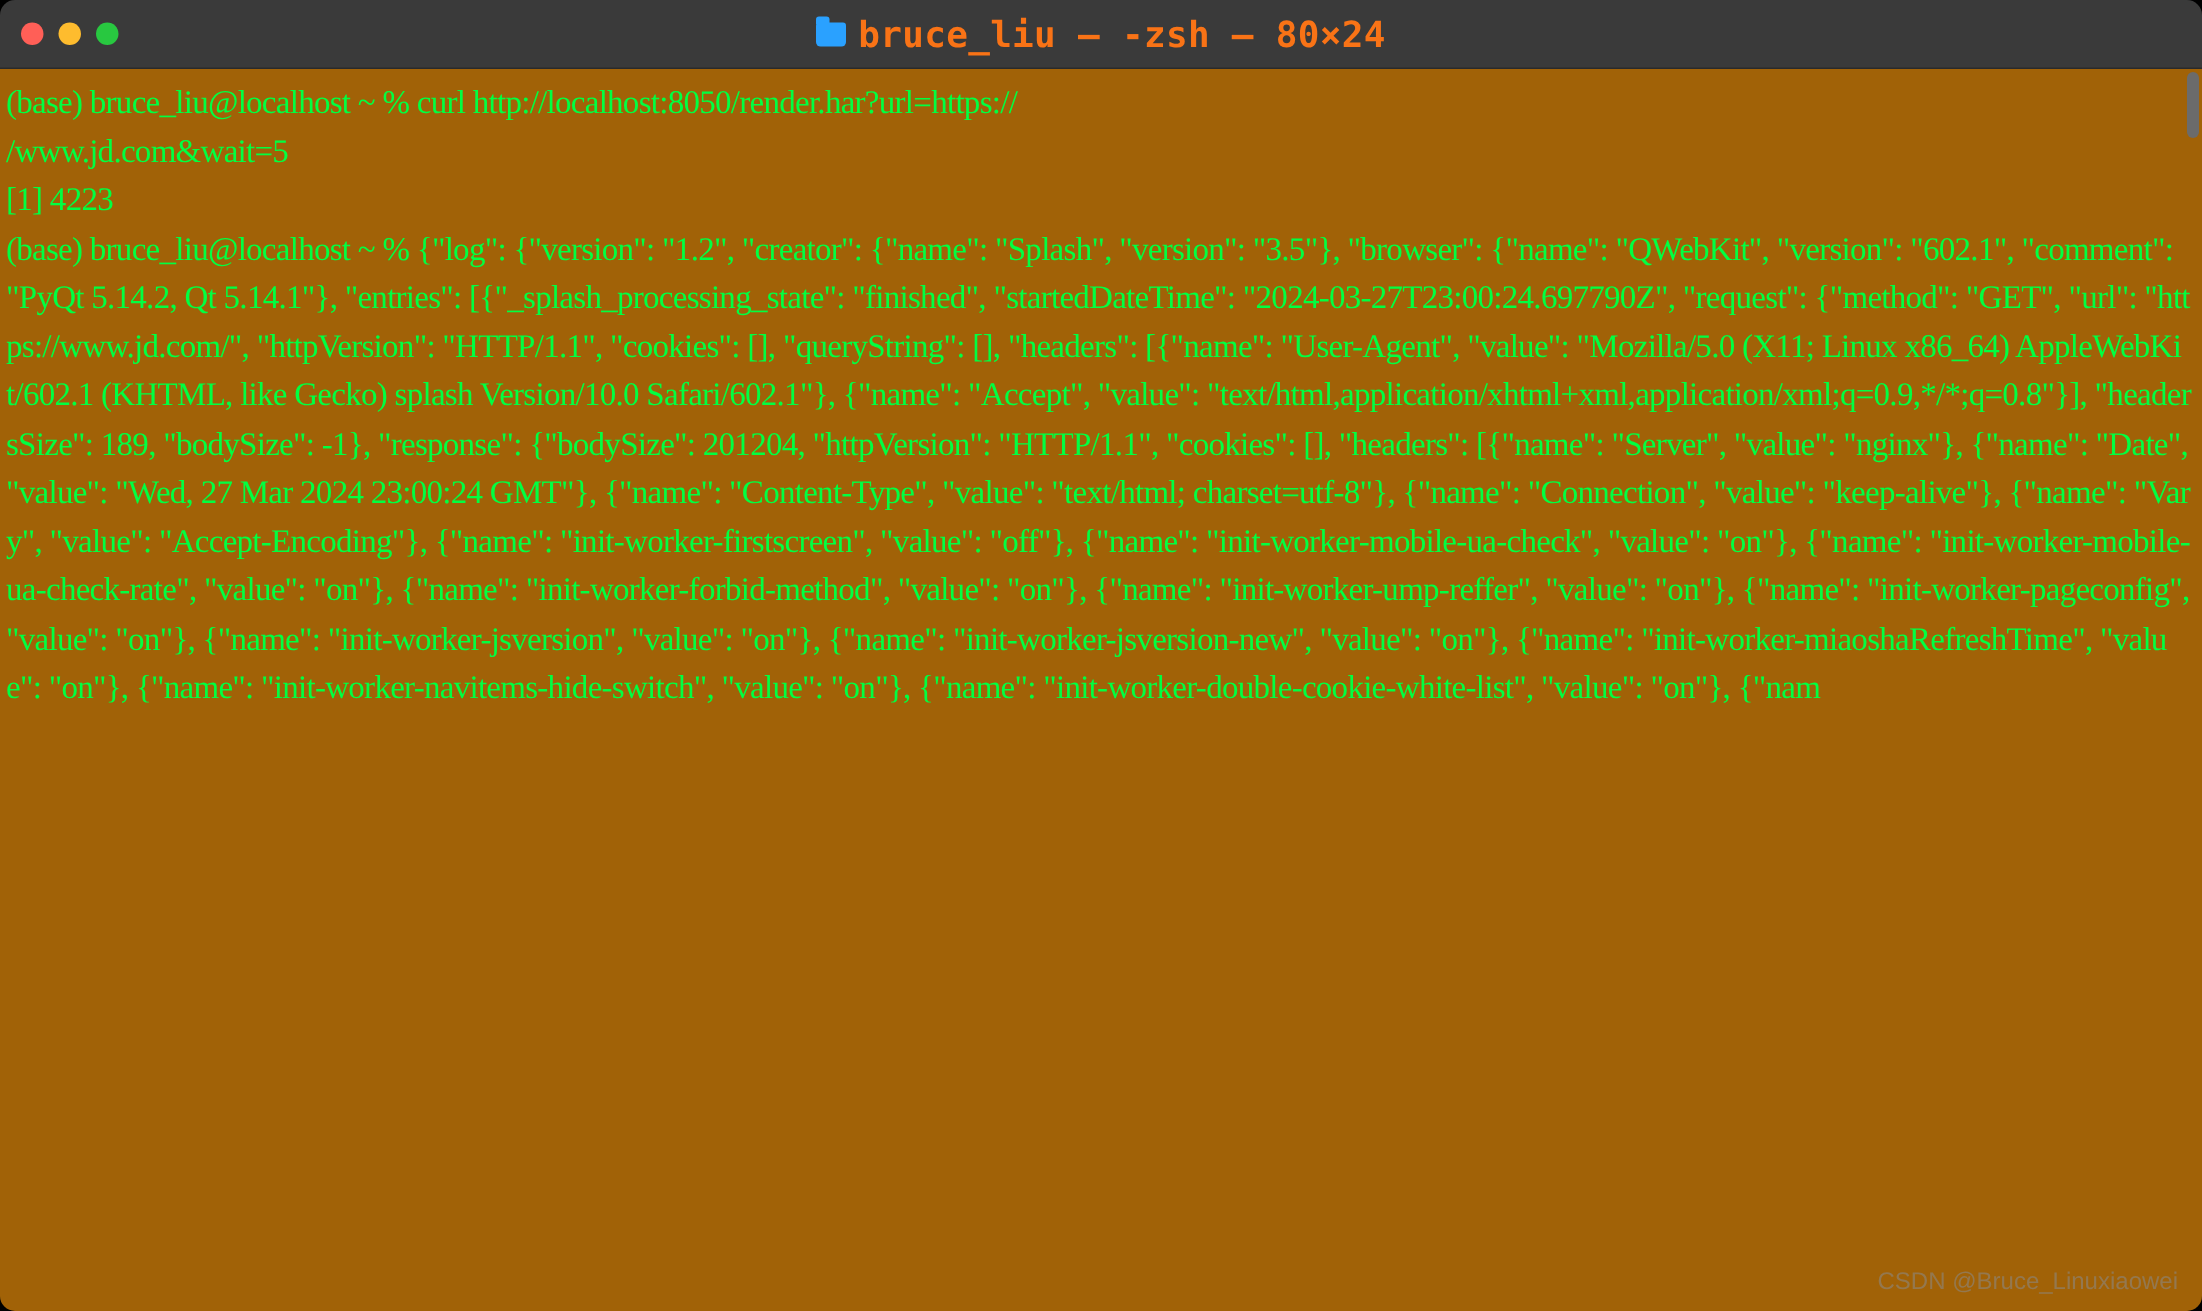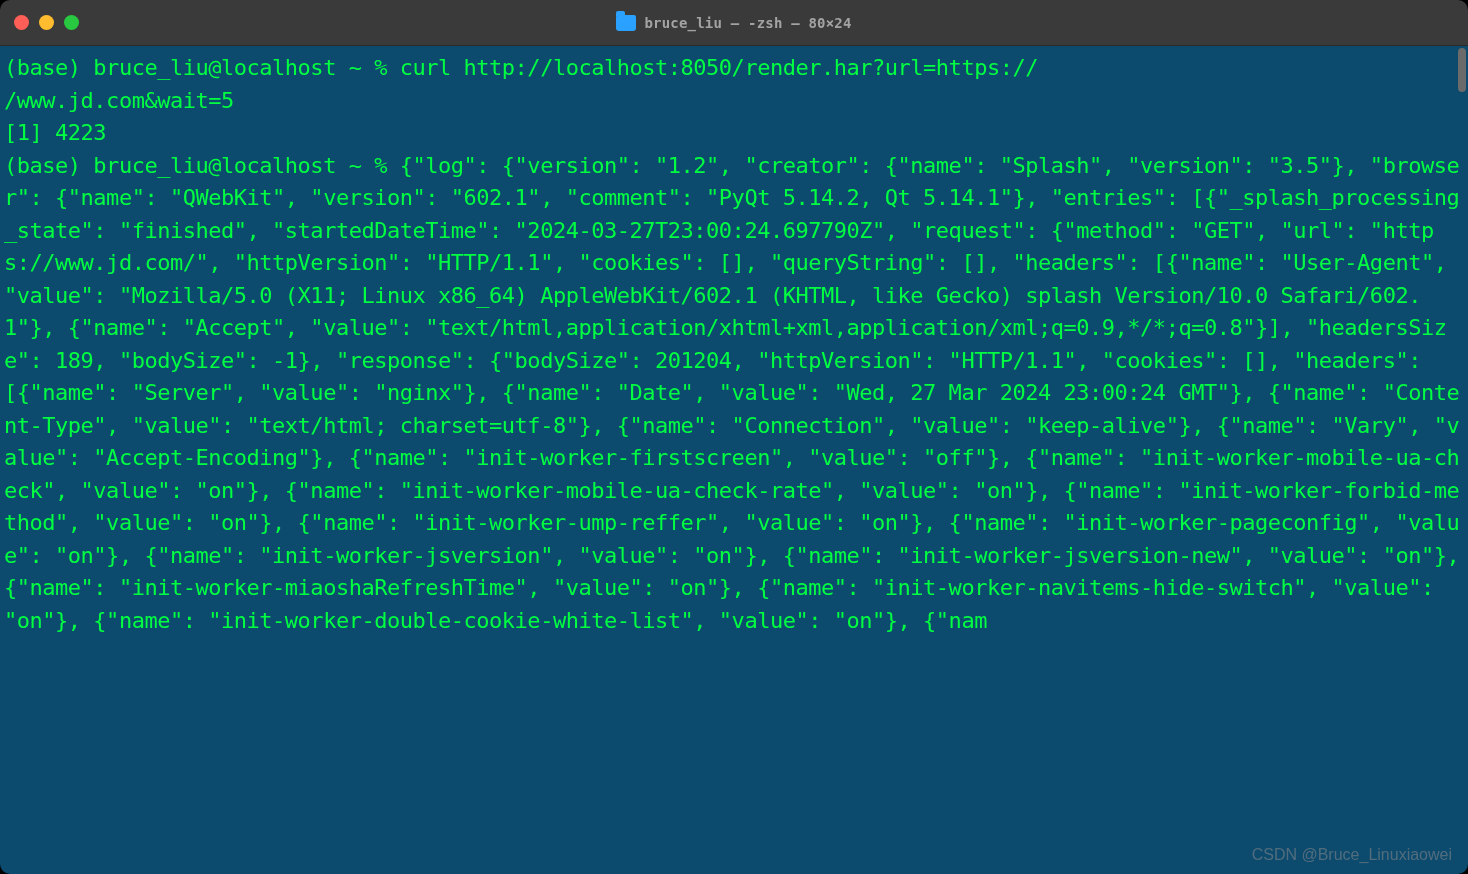--- a/index.html
+++ b/index.html
@@ -57,38 +57,39 @@
   }
   .folder-icon::before {
     content: "";
     position: absolute;
     top: -4px; left: 0;
     width: 9px; height: 5px;
     background: #2aa1ff;
     border-radius: 2px 2px 0 0;
   }
   .title-text {
-    color: #a3a3a3;
-    font-size: 14px;
+    color: #f97316;
+    font-size: 24px;
     font-weight: 600;
     letter-spacing: 0.2px;
   }
   .terminal {
     flex: 1 1 auto;
-    background: #0c4a6e;
+    background: #a16207;
     color: #00ff41;
     font-size: 22px;
     line-height: 32.5px;
     padding: 6px 4px 4px 4px;
     white-space: pre-wrap;
     word-break: break-all;
     overflow: hidden;
     position: relative;
     font-weight: 500;
     letter-spacing: -0.48px;
+    font-family: Liberation Serif, serif;
   }
   .scroll-track {
     position: absolute;
     right: 2px;
     top: 48px;
     bottom: 4px;
     width: 10px;
   }
   .scroll-thumb {
     position: absolute;

